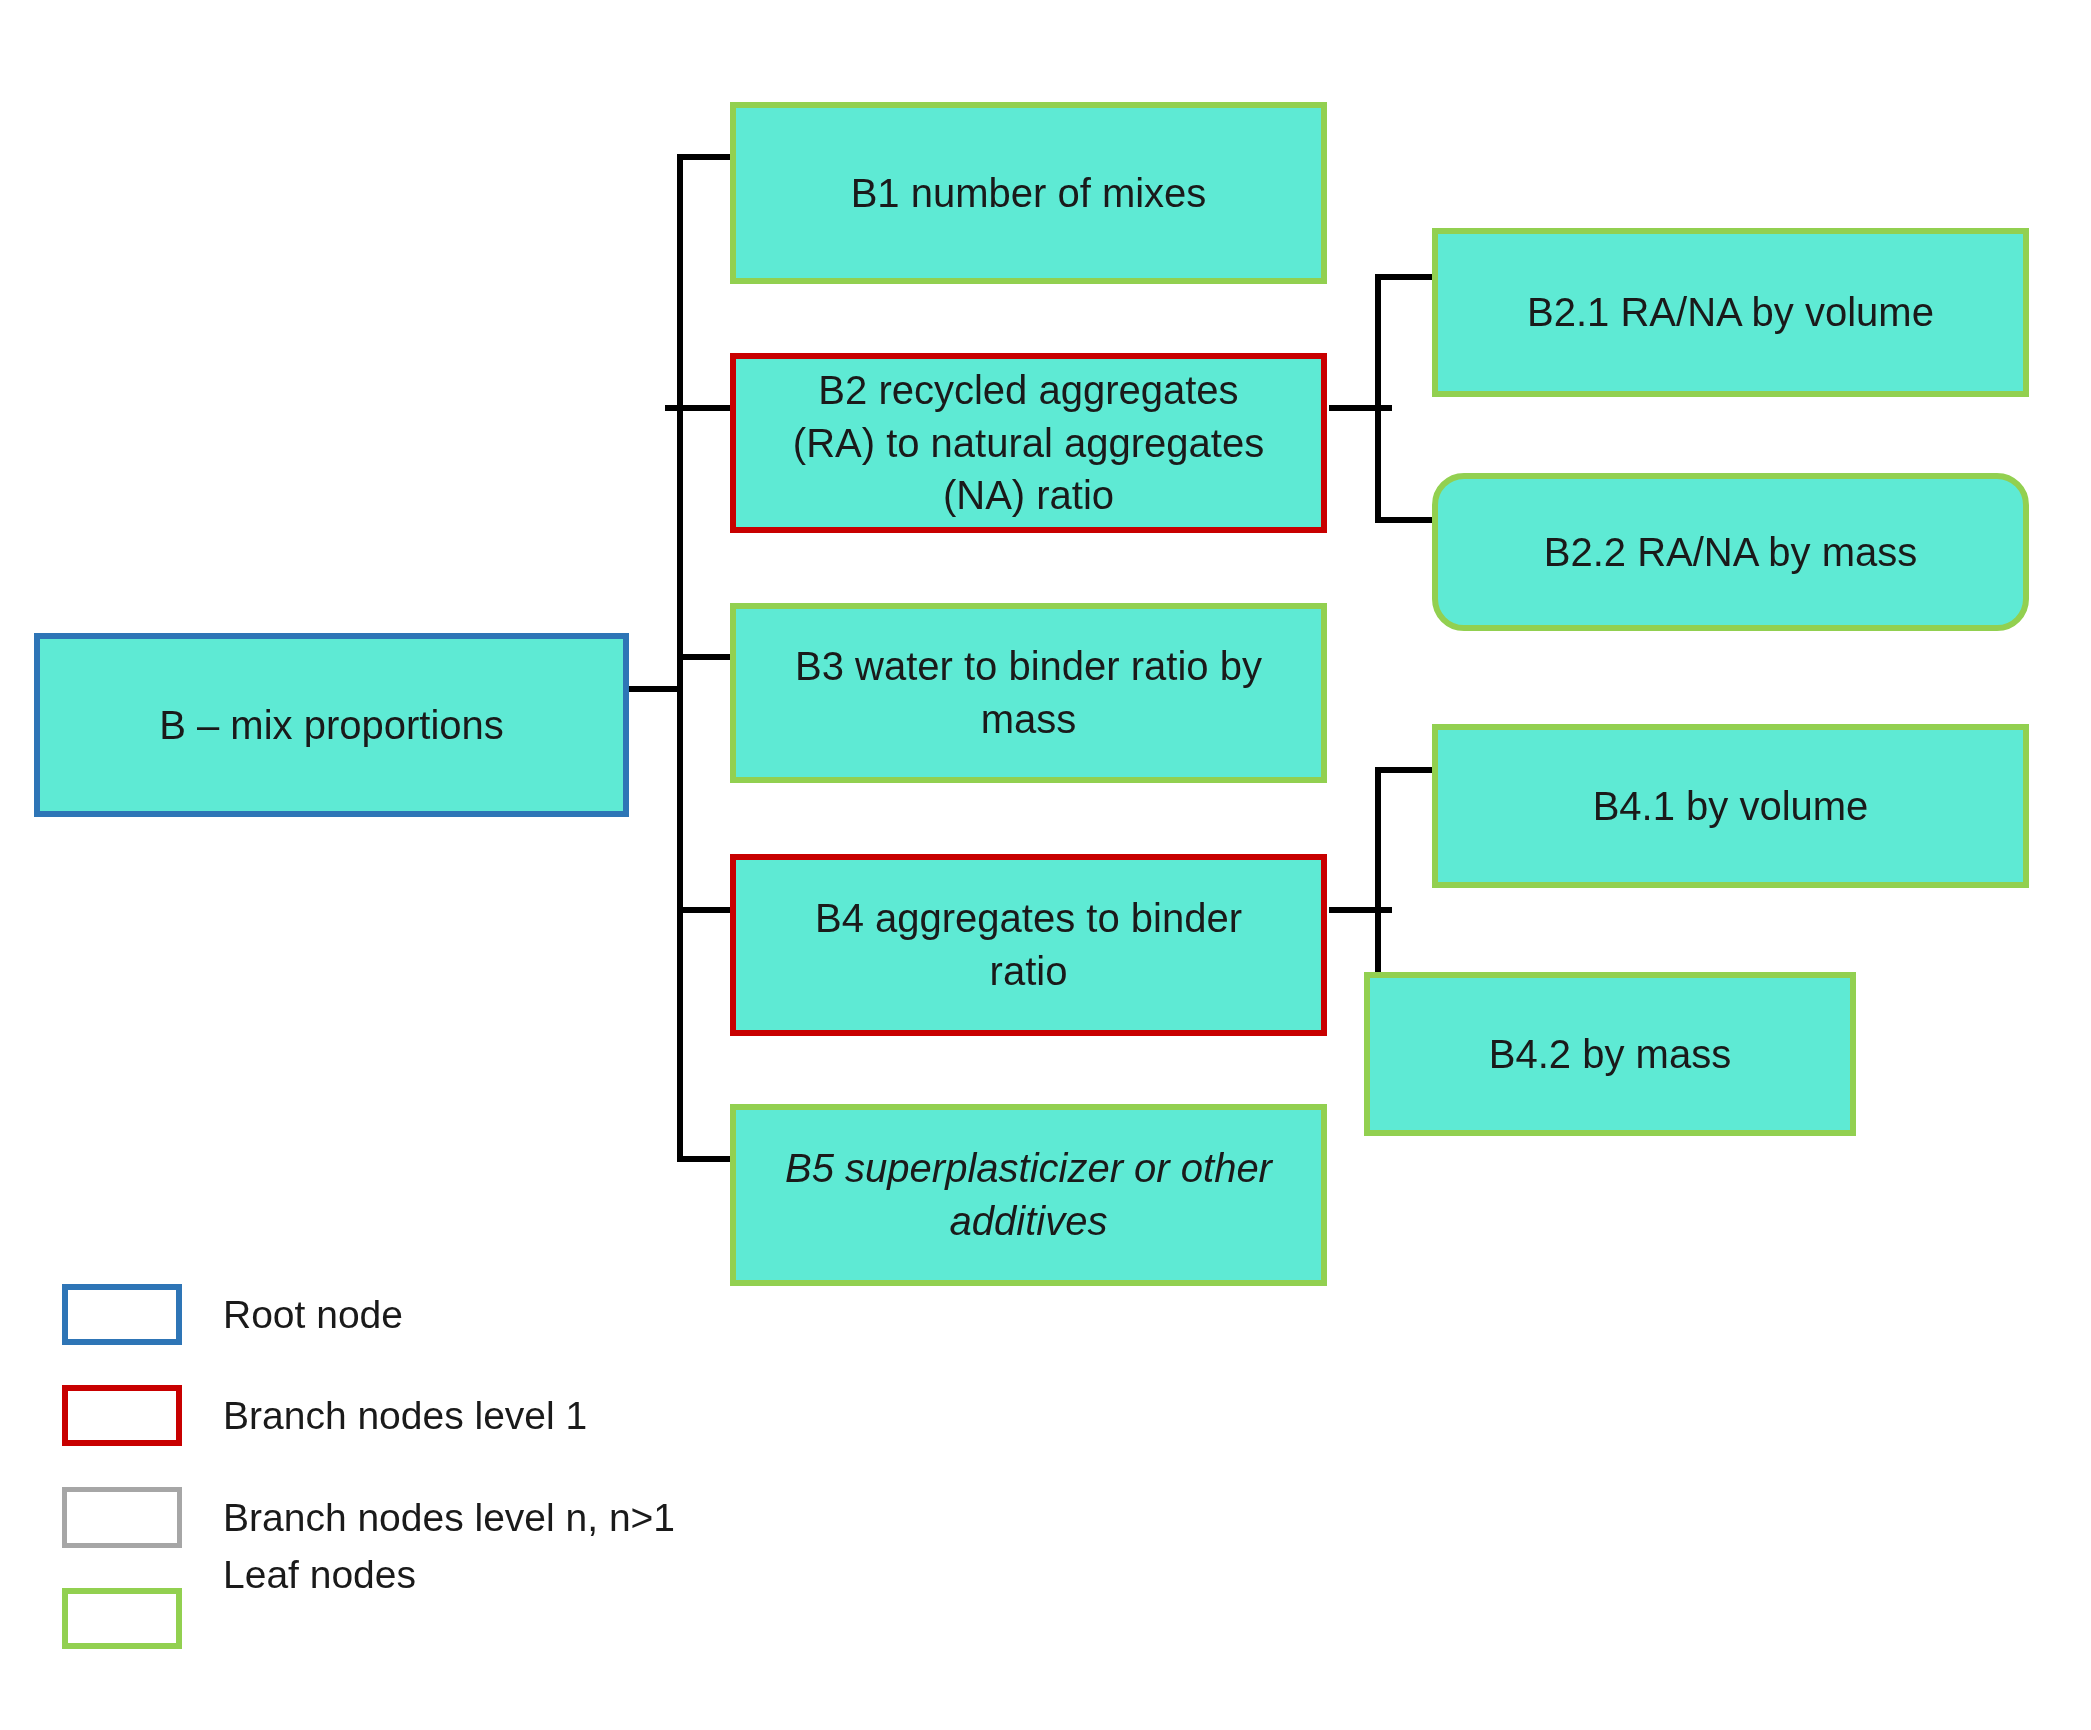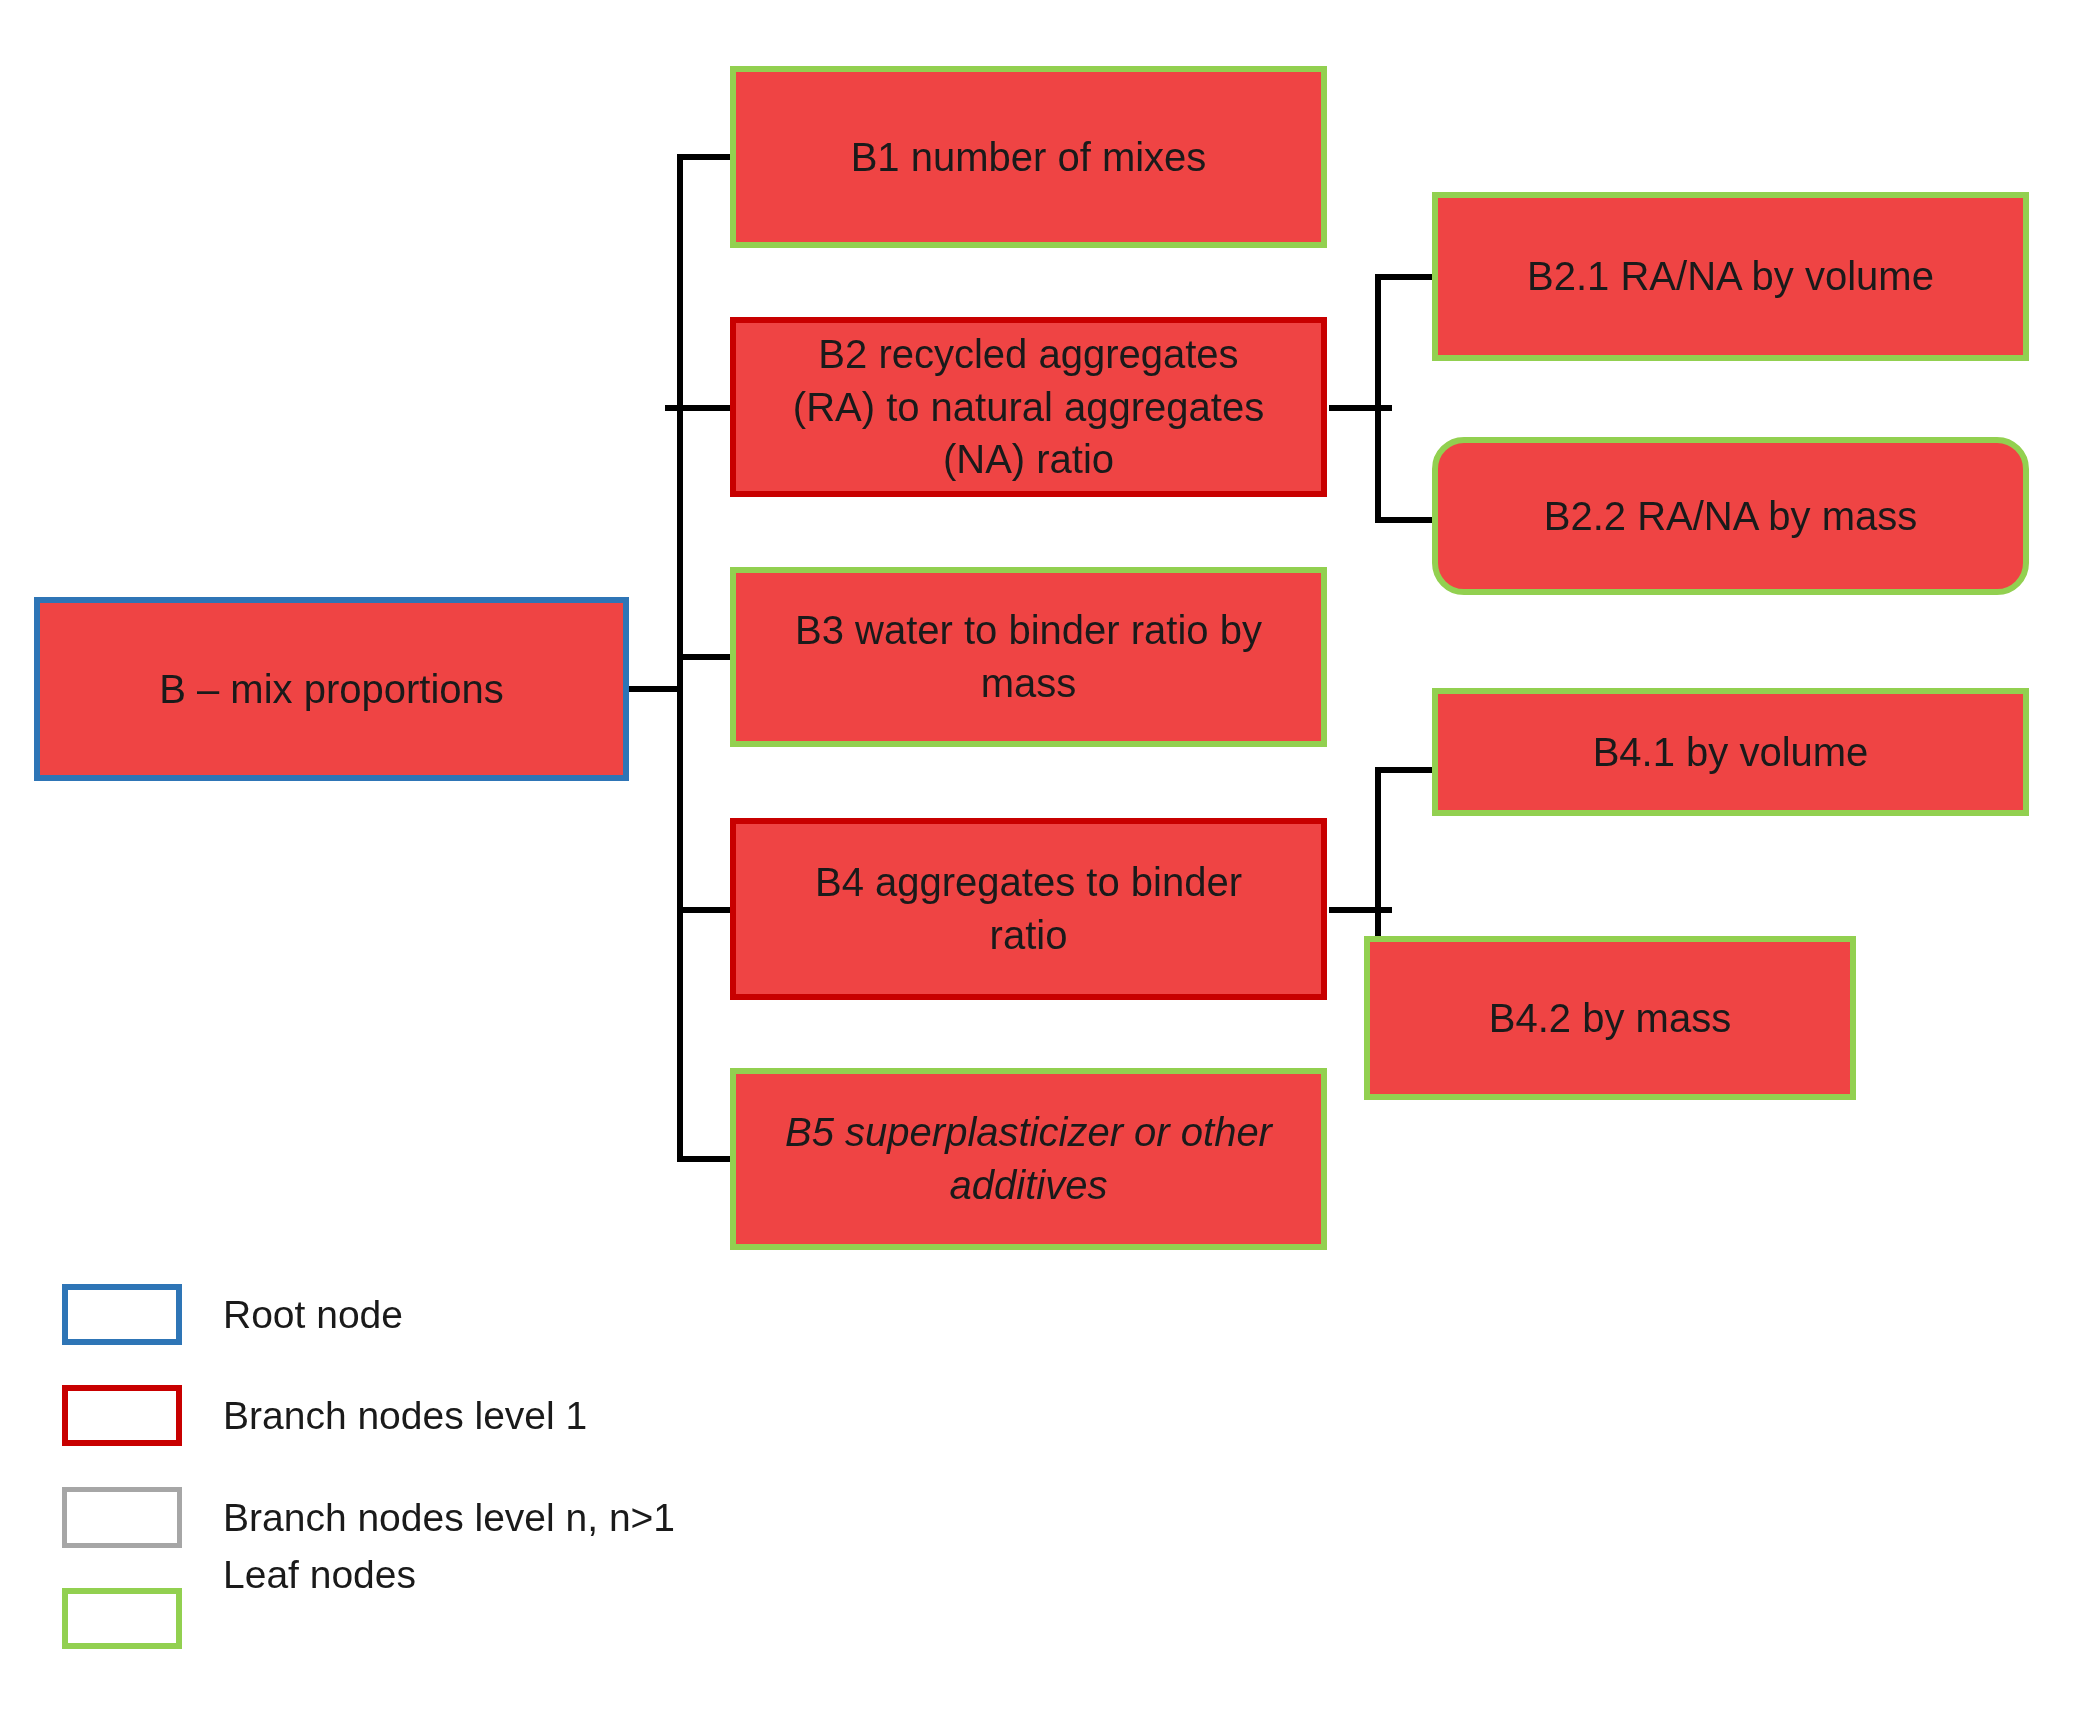--- a/index.html
+++ b/index.html
@@ -7,27 +7,28 @@
     position:relative;
     width:2091px;
     height:1730px;
     background:#ffffff;
     font-family:"Liberation Sans", sans-serif;
     color:#1a1a1a;
   }
   .node{
     position:absolute;
     box-sizing:border-box;
-    background:#ef4444;
+    background:#5eead4;
     display:flex;
     align-items:center;
     justify-content:center;
     text-align:center;
     font-size:40px;
     line-height:1.32;
+    margin-top:36px;
   }
   .node .lbl{white-space:pre-line;}
   .border-root   {border:6.7px solid #2e75b6;}
   .border-branch1{border:6.7px solid #c80000;}
   .border-branchN{border:5px solid #a6a6a6;}
   .border-leaf   {border:6.7px solid #92d050;}
   .line{position:absolute;background:#000000;}
   .legend-swatch{
     position:absolute;
     box-sizing:border-box;
@@ -95,21 +96,21 @@
   </div>
 
   <div class="node border-leaf" style="left:1432px;top:192px;width:597px;height:169px;">
     <span class="lbl">B2.1 RA/NA by volume</span>
   </div>
 
   <div class="node border-leaf" style="left:1432px;top:437px;width:597px;height:158px;border-radius:32px;">
     <span class="lbl">B2.2 RA/NA by mass</span>
   </div>
 
-  <div class="node border-leaf" style="left:1432px;top:688px;width:597px;height:128px;justify-content:center;">
+  <div class="node border-leaf" style="left:1432px;top:688px;width:597px;height:164px;justify-content:center;">
     <span class="lbl">B4.1 by volume</span>
   </div>
 
   <div class="node border-leaf" style="left:1364px;top:936px;width:492px;height:164px;text-align:right;">
     <span class="lbl">B4.2 by mass</span>
   </div>
 
   <div>
     <div class="legend-swatch border-root" style="left:62px;top:1284px;"></div>
     <div class="legend-label" style="top:1284px;">Root node</div>

